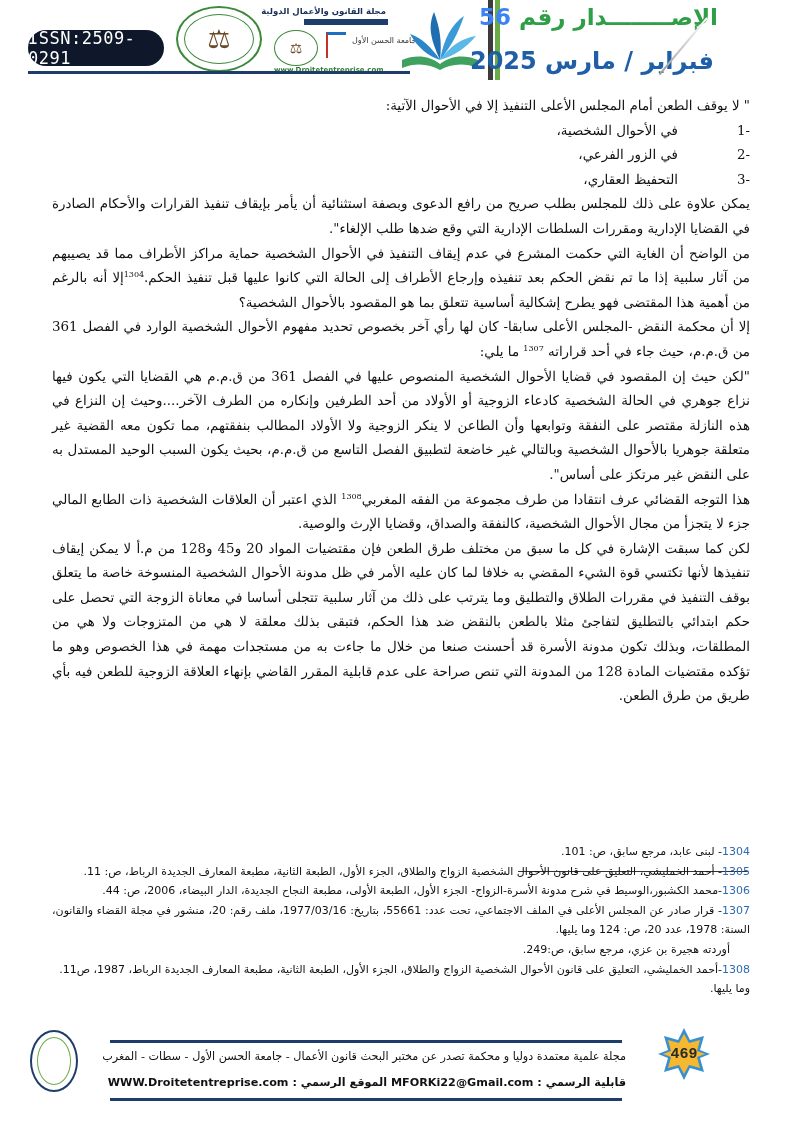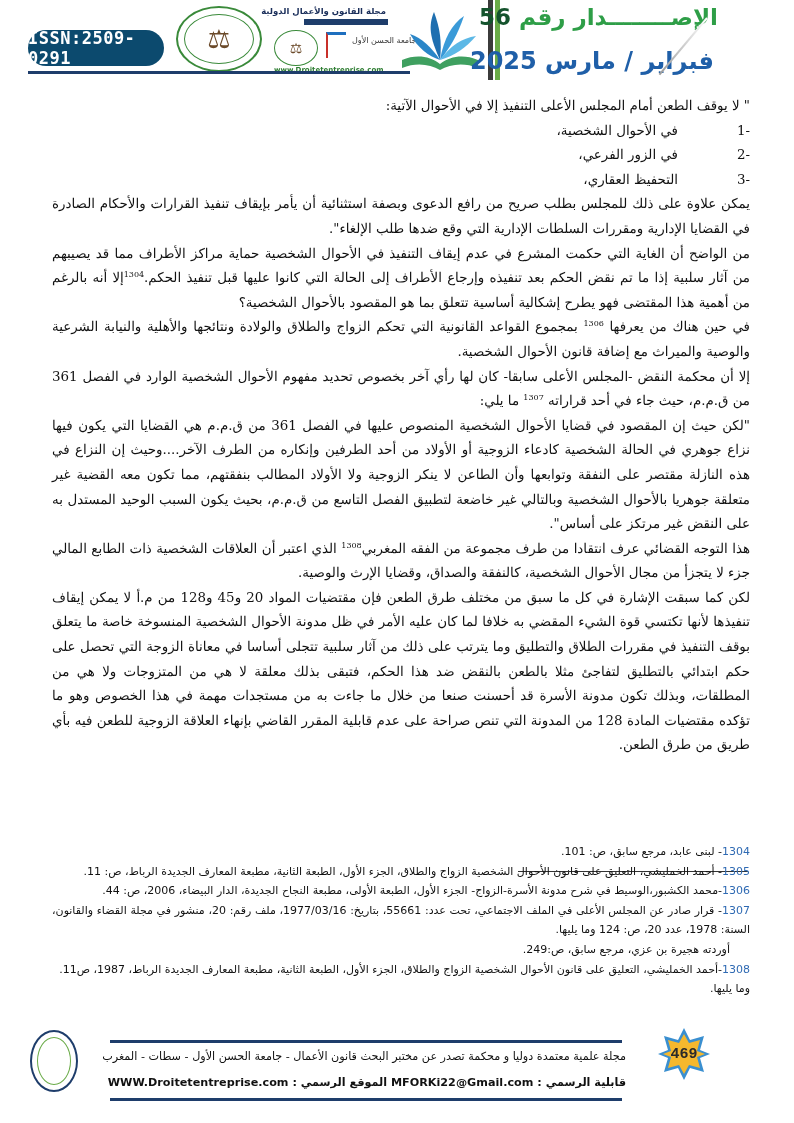--- a/index.html
+++ b/index.html
@@ -3,22 +3,22 @@
 <meta charset="utf-8">
 <style>
   * { box-sizing: border-box; margin: 0; padding: 0; }
   html, body { width: 794px; height: 1123px; background: #ffffff; overflow: hidden; }
   body { position: relative; font-family: "DejaVu Sans", sans-serif; color: #111; }
 
   
   .header { position: absolute; left: 0; top: 0; width: 794px; height: 82px; }
   .issn-pill {
     position: absolute; left: 28px; top: 30px; width: 136px; height: 36px;
-    background: #0c4a6e; border-radius: 18px; color: #ffffff;
-    font-family: "DejaVu Sans Mono", monospace; font-weight: bold; font-size: 17px;
+    background: #0f172a; border-radius: 18px; color: #ffffff;
+    font-family: "DejaVu Sans Mono", monospace; font-weight: normal; font-size: 17px;
     display: flex; align-items: center; justify-content: center; letter-spacing: 0.5px;
   }
   .lab-seal {
     position: absolute; left: 176px; top: 6px; width: 86px; height: 66px;
     border: 2px solid #3a8a3a; border-radius: 50%;
     display: flex; align-items: center; justify-content: center;
   }
   .lab-seal .ring { position: absolute; inset: 6px; border: 1px solid #3a8a3a; border-radius: 50%; }
   .scale-icon { font-size: 26px; color: #6b4a2a; line-height: 1; }
 
@@ -52,21 +52,21 @@
   .divider-lines {
     position: absolute; left: 488px; top: 0; width: 14px; height: 80px;
   }
   .divider-lines .dl1 { position: absolute; left: 0; top: 0; width: 5px; height: 80px; background: #3b3b3b; }
   .divider-lines .dl2 { position: absolute; left: 7px; top: 0; width: 5px; height: 80px; background: #6aab48; }
 
   .issue-label {
     position: absolute; left: 518px; top: 4px; width: 200px; direction: rtl; text-align: right;
     font-size: 23px; font-weight: bold; color: #2e9e47; white-space: nowrap;
   }
-  .issue-label .num { color: #14532d; }
+  .issue-label .num { color: #3b82f6; }
   .issue-date {
     position: absolute; left: 500px; top: 47px; width: 214px; direction: rtl; text-align: right;
     font-size: 24px; font-weight: bold; color: #1f5fa8; white-space: nowrap;
   }
   .diag-accent {
     position: absolute; left: 706px; top: 18px; width: 2px; height: 74px;
     background: linear-gradient(#ffffff, #9a9a9a); transform: rotate(40deg); transform-origin: top;
   }
   .header-rule {
     position: absolute; left: 28px; top: 71px; width: 382px; height: 3px; background: #1e3d6b;
@@ -174,23 +174,20 @@
     <span class="list-num">-2</span>
     <span>في الزور الفرعي،</span>
   </div>
   <div class="list-item">
     <span class="list-num">-3</span>
     <span>التحفيظ العقاري،</span>
   </div>
   <p>يمكن علاوة على ذلك للمجلس بطلب صريح من رافع الدعوى وبصفة استثنائية أن يأمر بإيقاف تنفيذ القرارات والأحكام الصادرة في القضايا الإدارية ومقررات السلطات الإدارية التي وقع ضدها طلب الإلغاء".</p>
   <p>
     <span>من الواضح أن الغاية التي حكمت المشرع في عدم إيقاف التنفيذ في الأحوال الشخصية حماية مراكز الأطراف مما قد يصيبهم من آثار سلبية إذا ما تم نقض الحكم بعد تنفيذه وإرجاع الأطراف إلى الحالة التي كانوا عليها قبل تنفيذ الحكم.</span><sup>1304</sup><span>إلا أنه بالرغم من أهمية هذا المقتضى فهو يطرح إشكالية أساسية تتعلق بما هو المقصود بالأحوال الشخصية؟</span>
-  </p>
-  <p>
-    <span> في حين هناك من يعرفها </span><sup>1306</sup><span> بمجموع القواعد القانونية التي تحكم الزواج والطلاق والولادة ونتائجها والأهلية والنيابة الشرعية والوصية والميراث مع إضافة قانون الأحوال الشخصية.</span>
   </p>
   <p>
     <span> إلا أن محكمة النقض -المجلس الأعلى سابقا- كان لها رأي آخر بخصوص تحديد مفهوم الأحوال الشخصية الوارد في الفصل 361 من ق.م.م، حيث جاء في أحد قراراته </span><sup>1307</sup><span> ما يلي:</span>
   </p>
   <p>"لكن حيث إن المقصود في قضايا الأحوال الشخصية المنصوص عليها في الفصل 361 من ق.م.م هي القضايا التي يكون فيها نزاع جوهري في الحالة الشخصية كادعاء الزوجية أو الأولاد من أحد الطرفين وإنكاره من الطرف الآخر....وحيث إن النزاع في هذه النازلة مقتصر على النفقة وتوابعها وأن الطاعن لا ينكر الزوجية ولا الأولاد المطالب بنفقتهم، مما تكون معه القضية غير متعلقة جوهريا بالأحوال الشخصية وبالتالي غير خاضعة لتطبيق الفصل التاسع من ق.م.م، بحيث يكون السبب الوحيد المستدل به على النقض غير مرتكز على أساس".</p>
   <p>
     <span>هذا التوجه القضائي عرف انتقادا من طرف مجموعة من الفقه المغربي</span><sup>1308</sup><span> الذي اعتبر أن العلاقات الشخصية ذات الطابع المالي جزء لا يتجزأ من مجال الأحوال الشخصية، كالنفقة والصداق، وقضايا الإرث والوصية.</span>
   </p>
   <p> لكن كما سبقت الإشارة في كل ما سبق من مختلف طرق الطعن فإن مقتضيات المواد 20 و45 و128 من م.أ لا يمكن إيقاف تنفيذها لأنها تكتسي قوة الشيء المقضي به خلافا لما كان عليه الأمر في ظل مدونة الأحوال الشخصية المنسوخة خاصة ما يتعلق بوقف التنفيذ في مقررات الطلاق والتطليق وما يترتب على ذلك من آثار سلبية تتجلى أساسا في معاناة الزوجة التي تحصل على حكم ابتدائي بالتطليق لتفاجئ مثلا بالطعن بالنقض ضد هذا الحكم، فتبقى بذلك معلقة لا هي من المتزوجات ولا هي من المطلقات، وبذلك تكون مدونة الأسرة قد أحسنت صنعا من خلال ما جاءت به من مستجدات مهمة في هذا الخصوص وهو ما تؤكده مقتضيات المادة 128 من المدونة التي تنص صراحة على عدم قابلية المقرر القاضي بإنهاء العلاقة الزوجية للطعن فيه بأي طريق من طرق الطعن.</p>
 </div>

